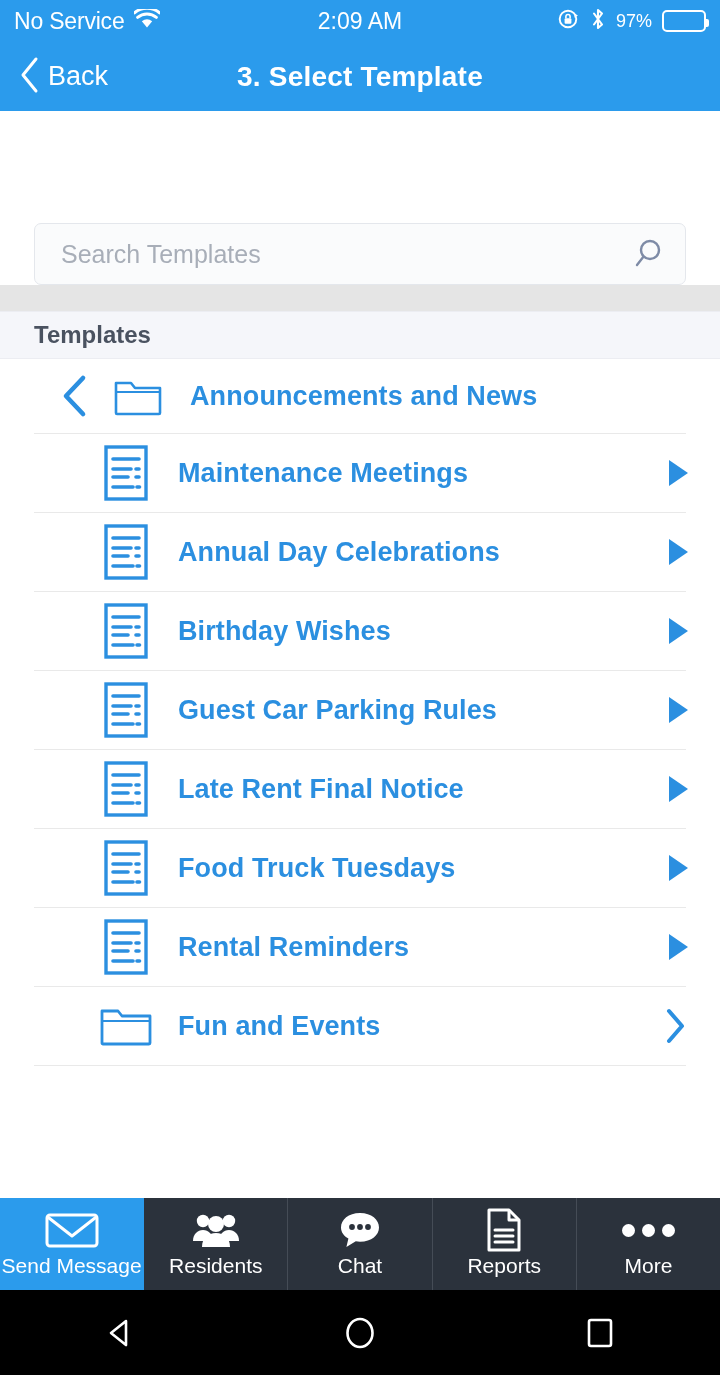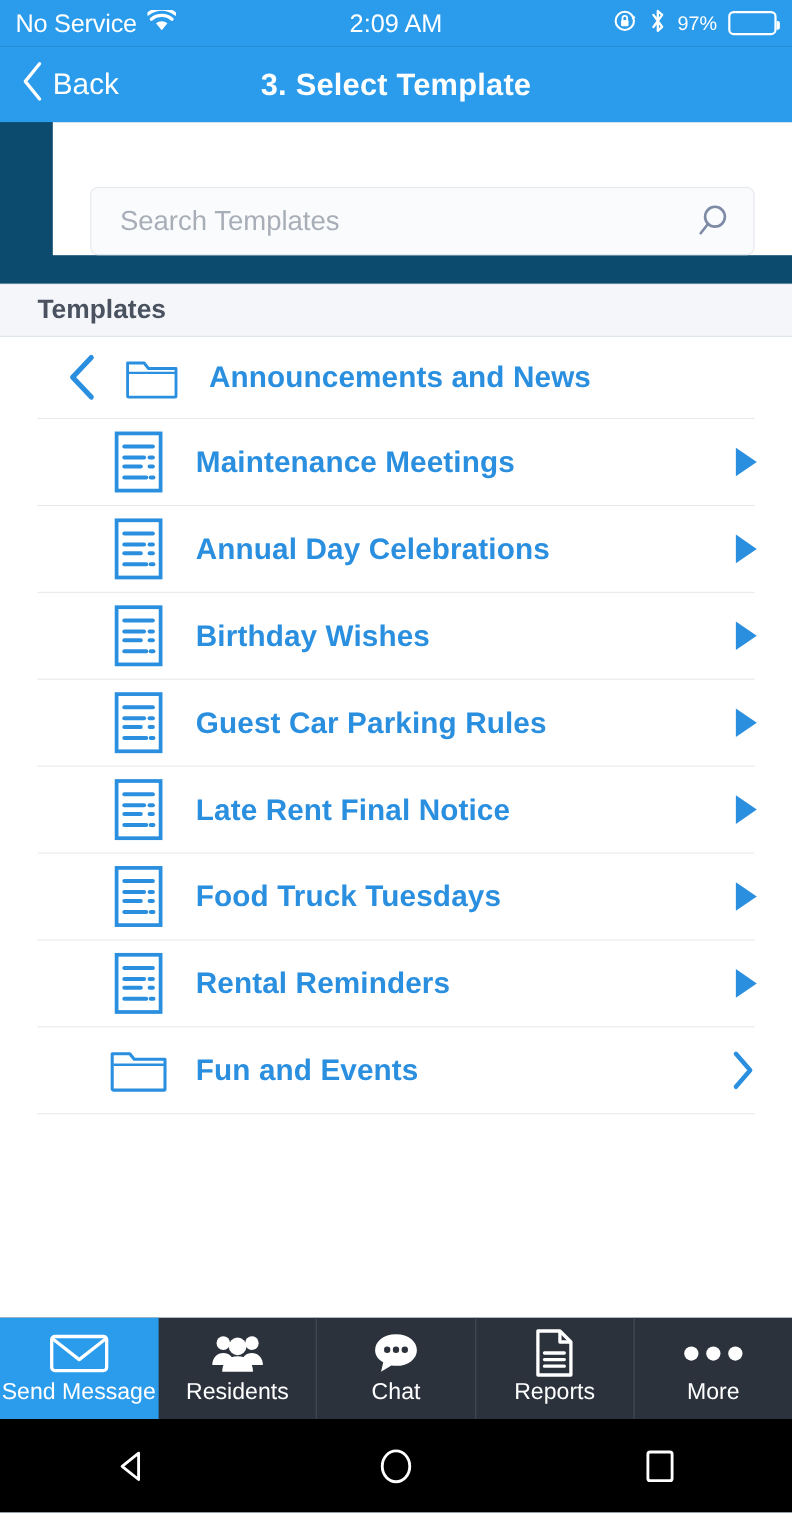--- a/index.html
+++ b/index.html
@@ -5,21 +5,21 @@
   * { box-sizing: border-box; margin: 0; padding: 0; }
   html, body {
     width: 720px; height: 1375px;
     background: #ffffff;
     font-family: "Liberation Sans", sans-serif;
     overflow: hidden;
   }
   .screen {
     position: relative;
     width: 720px; height: 1375px;
-    background: #0c4a6e;
+    background: #e5e5e5;
     display: flex; flex-direction: column;
   }
 
   
   .status-bar {
     height: 42px;
     background: #2B9BEC;
     color: #ffffff;
     display: flex; align-items: center;
     padding: 0 14px;
@@ -63,23 +63,22 @@
   .back-label { font-size: 27px; }
   .nav-title {
     position: absolute; left: 0; right: 0; text-align: center;
     color: #ffffff; font-size: 28px; font-weight: bold;
     letter-spacing: 0.2px; pointer-events: none;
   }
 
   
   .search-zone {
     background: #ffffff;
-    padding: 59px 34px 0 34px;
+    padding: 112px 34px 0 34px;
     flex: 0 0 auto;
-    margin-left: 48px;
   }
   .search-box {
     height: 62px;
     border: 1px solid #E4E7EC;
     border-radius: 7px;
     background: #FAFBFC;
     display: flex; align-items: center;
     padding: 0 20px 0 26px;
   }
   .search-input {

